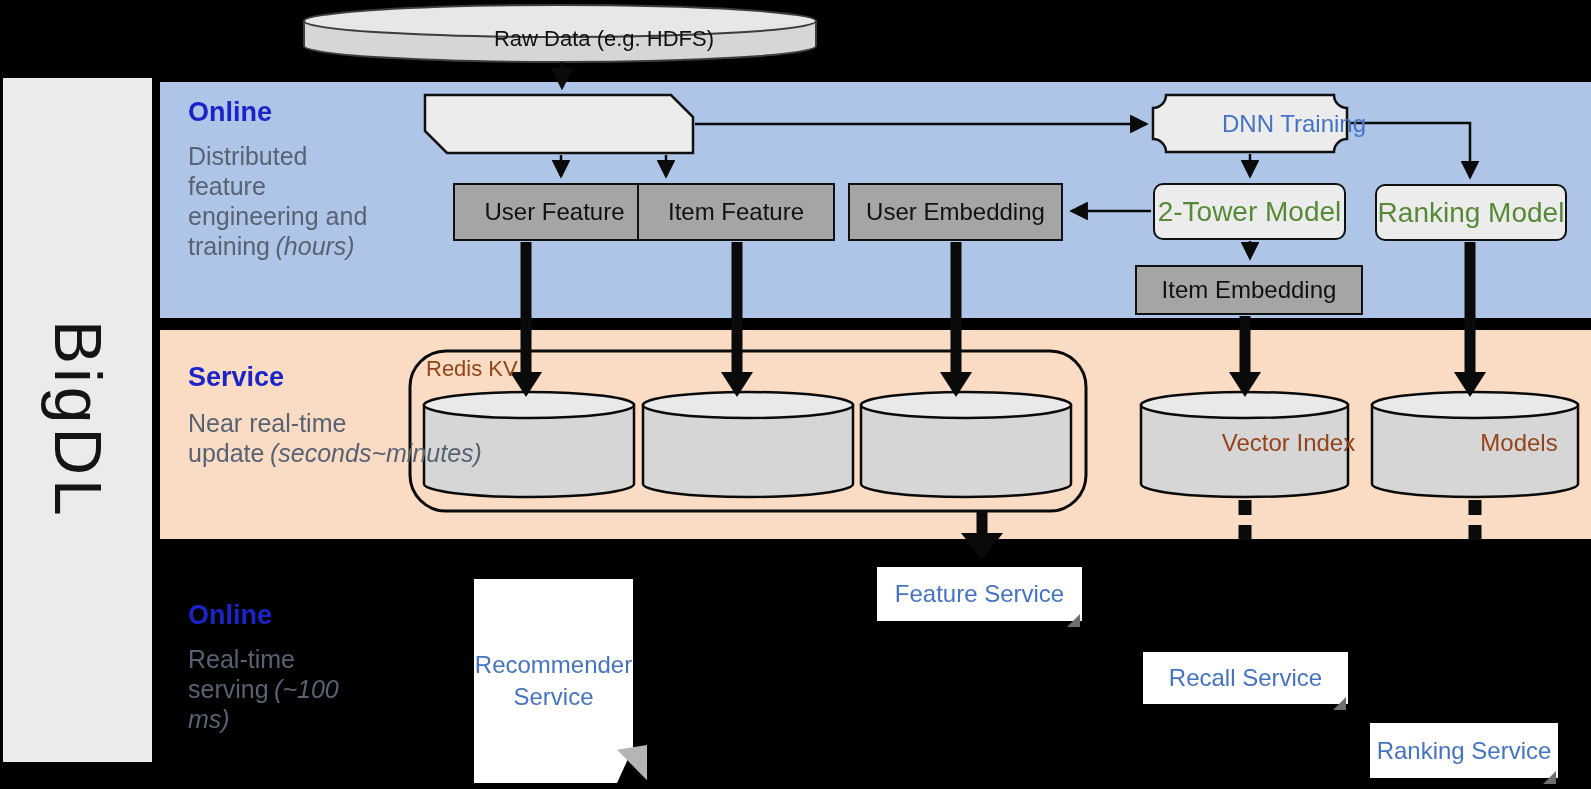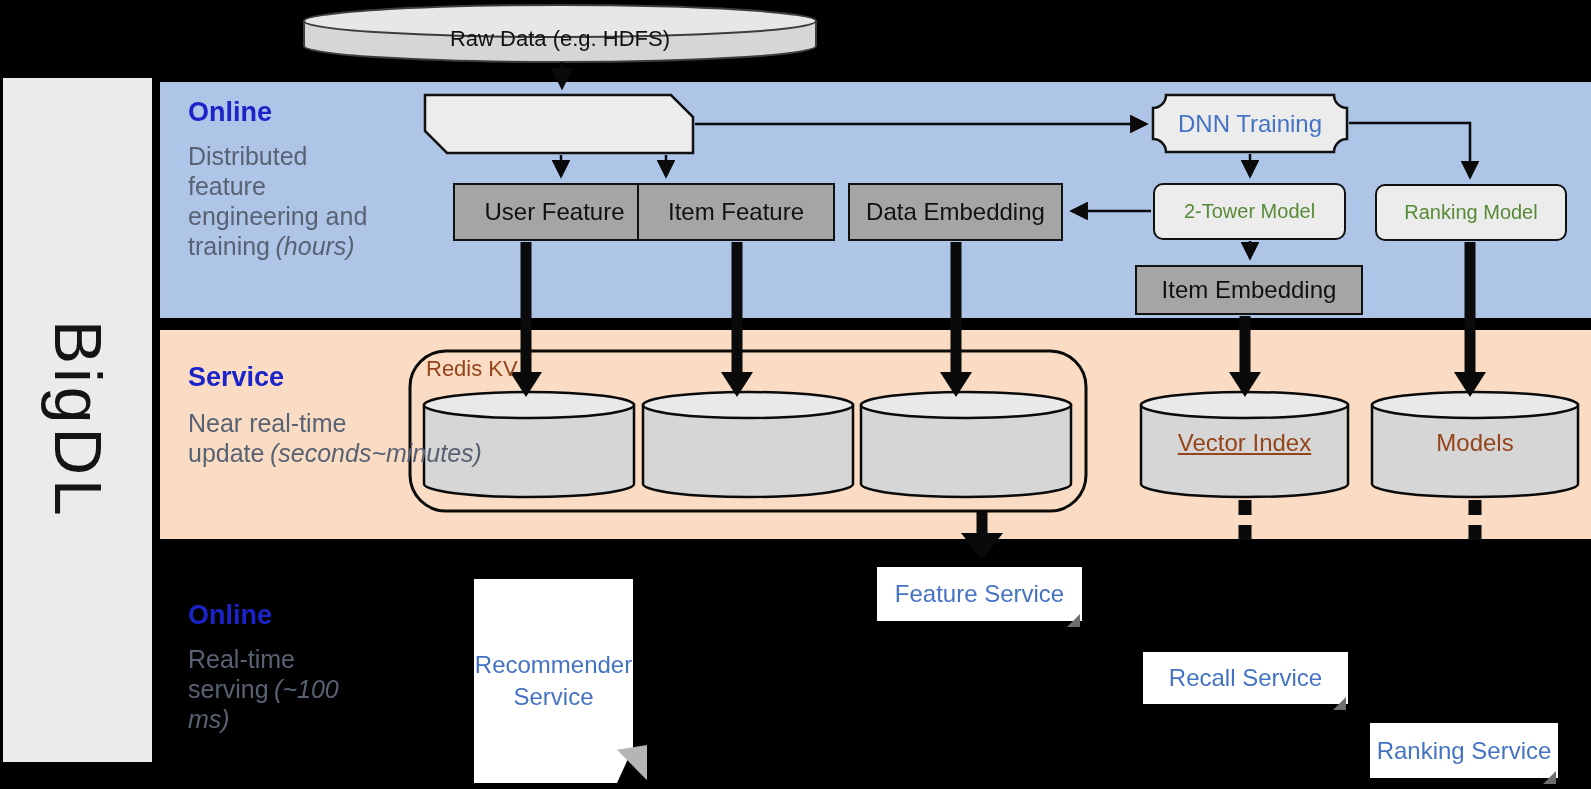--- a/index.html
+++ b/index.html
@@ -22,40 +22,40 @@
   .sec-desc .it{font-style:italic;margin-left:0.22em;}
   #offline-title{left:188px;top:97px;}
   #offline-desc{left:188px;top:141px;width:195px;}
   #nearline-title{left:188px;top:362px;}
   #nearline-desc{left:188px;top:408px;width:228px;}
   #online-title{left:188px;top:600px;}
   #online-desc{left:188px;top:644px;width:160px;}
   
   #shape-layer{left:0;top:0;width:1591px;height:789px;}
   
-  .node-label{display:flex;align-items:center;justify-content:center;text-align:right;}
+  .node-label{display:flex;align-items:center;justify-content:center;text-align:right;padding-left:44px;}
   .txt-blue{color:#4573c4;}
   .txt-green{color:#568a36;}
   .txt-brown{color:#94441a;}
   #label-raw-data{left:304px;top:22px;width:512px;height:34px;font-size:22px;color:#111;}
   #label-feature-engineering{left:425px;top:95px;width:268px;height:58px;font-size:24px;}
   #label-dnn-training{left:1153px;top:95px;width:194px;height:57px;font-size:24px;}
   #label-redis-kv{left:426px;top:356px;width:180px;font-size:22px;text-align:left;}
-  #label-vector-index{left:1141px;top:424px;width:207px;height:38px;font-size:24px;text-decoration:underline;}
+  #label-vector-index{left:1141px;top:424px;width:207px;height:38px;font-size:24px;}
   #label-models{left:1372px;top:424px;width:206px;height:38px;font-size:24px;}
   
   .gray-box{background:#a5a5a5;border:2.5px solid #111;box-sizing:border-box;
     display:flex;align-items:center;justify-content:center;font-size:24px;color:#111;}
   #box-user-feature{left:425px;top:183px;width:203px;height:58px;margin-left:28px;}
   #box-item-feature{left:637px;top:183px;width:198px;height:58px;}
   #box-user-embedding{left:848px;top:183px;width:215px;height:58px;}
   #box-item-embedding{left:1135px;top:265px;width:228px;height:50px;}
   
   .round-box{background:#ececec;border:2.5px solid #111;border-radius:10px;box-sizing:border-box;
-    display:flex;align-items:center;justify-content:center;font-size:20px;}
+    display:flex;align-items:center;justify-content:center;font-size:28px;}
   #box-two-tower{left:1153px;top:183px;width:193px;height:57px;}
   #box-ranking-model{left:1375px;top:184px;width:192px;height:57px;}
   
   .service-box{background:#fff;display:flex;align-items:center;justify-content:center;
     font-size:24px;position:absolute;}
   .service-fold{position:absolute;right:2px;bottom:-6px;width:13px;height:13px;background:#6e6e6e;
     clip-path:polygon(100% 0,0 100%,100% 100%);}
   #box-feature-service{left:877px;top:567px;width:205px;height:54px;}
   #box-recall-service{left:1143px;top:652px;width:205px;height:52px;}
   #box-ranking-service{left:1370px;top:723px;width:188px;height:55px;}
@@ -172,21 +172,21 @@
   </div>
 
   <div class="abs node-label" id="label-raw-data">Raw Data (e.g. HDFS)</div>
   <div class="abs node-label txt-blue" id="label-dnn-training">DNN Training</div>
   <div class="abs txt-brown" id="label-redis-kv">Redis KV</div>
   <div class="abs node-label txt-brown" id="label-vector-index">Vector Index</div>
   <div class="abs node-label txt-brown" id="label-models">Models</div>
 
   <div class="abs gray-box" id="box-user-feature">User Feature</div>
   <div class="abs gray-box" id="box-item-feature">Item Feature</div>
-  <div class="abs gray-box" id="box-user-embedding">Data Embedding</div>
+  <div class="abs gray-box" id="box-user-embedding">User Embedding</div>
   <div class="abs gray-box" id="box-item-embedding">Item Embedding</div>
 
   <div class="abs round-box txt-green" id="box-two-tower">2-Tower Model</div>
   <div class="abs round-box txt-green" id="box-ranking-model">Ranking Model</div>
 
   <div class="service-box txt-blue" id="box-feature-service">
     <span>Feature Service</span>
     <span class="service-fold"></span>
   </div>
   <div class="service-box txt-blue" id="box-recall-service">

